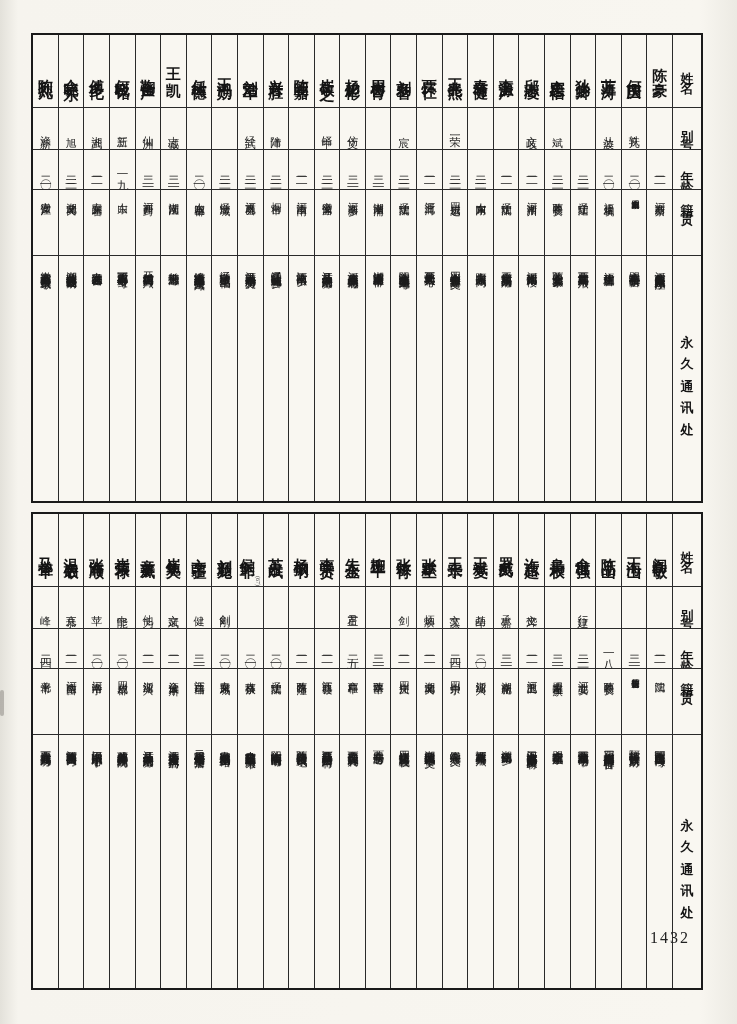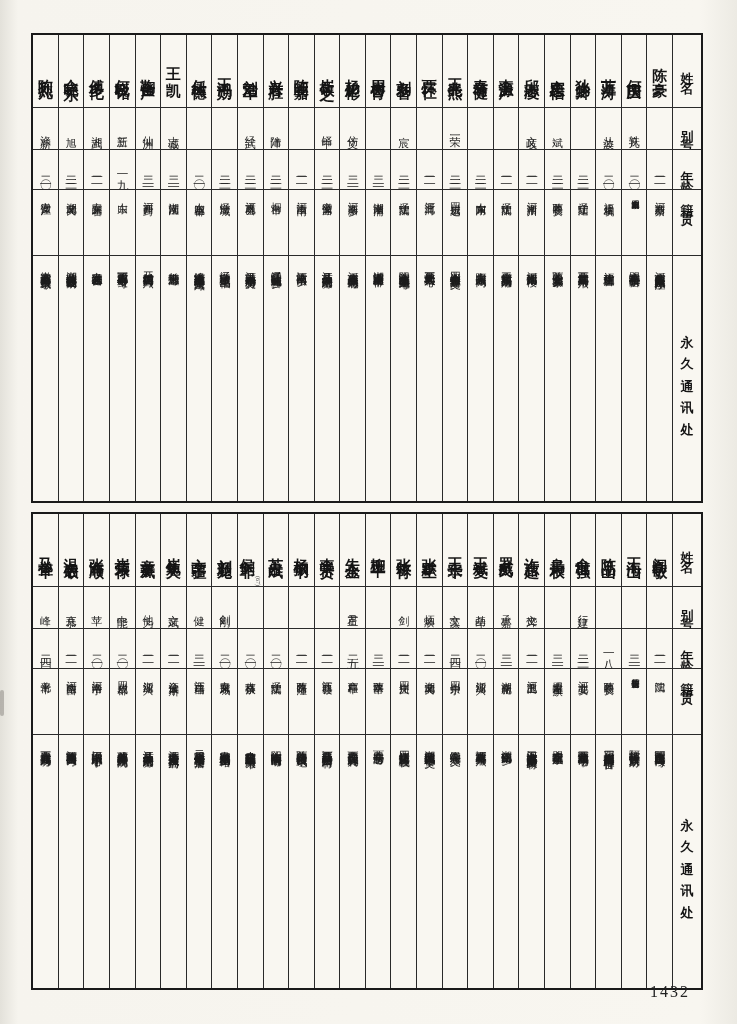--- a/index.html
+++ b/index.html
@@ -57,21 +57,21 @@
   .hdr-txt{
     font-family:"Liberation Sans",sans-serif;font-weight:700;
     font-size:13px;letter-spacing:9px;line-height:1;color:#141414;
   }
   .hdr-addr{letter-spacing:22px;}
   .note-txt{
     writing-mode:vertical-rl;text-orientation:mixed;
     font-size:6px;align-self:flex-end;color:#333;
   }
   .pageno{
-    position:absolute;left:650px;top:983px;
+    position:absolute;left:650px;top:929px;
     font-size:16px;letter-spacing:2px;color:#222;
     font-family:"Liberation Serif",serif;
   }
   .edge-mark{
     position:absolute;left:0;top:690px;width:4px;height:26px;
     background:#8f8d87;border-radius:2px;opacity:.55;
   }
 </style>
 </head>
 <body>

